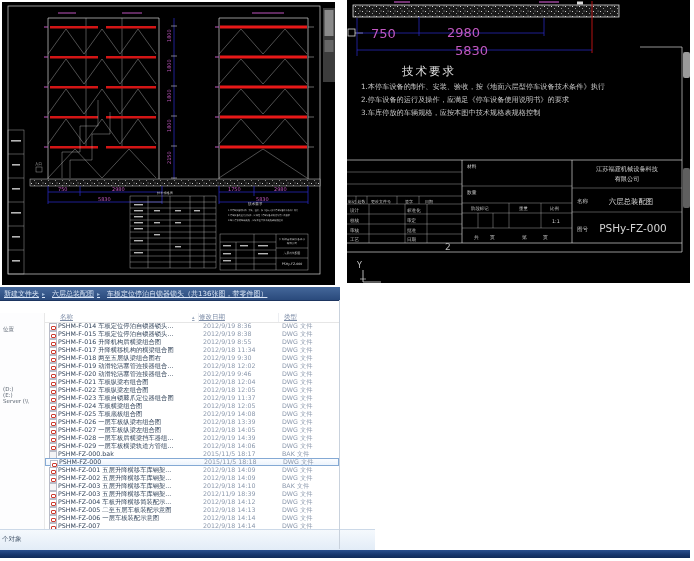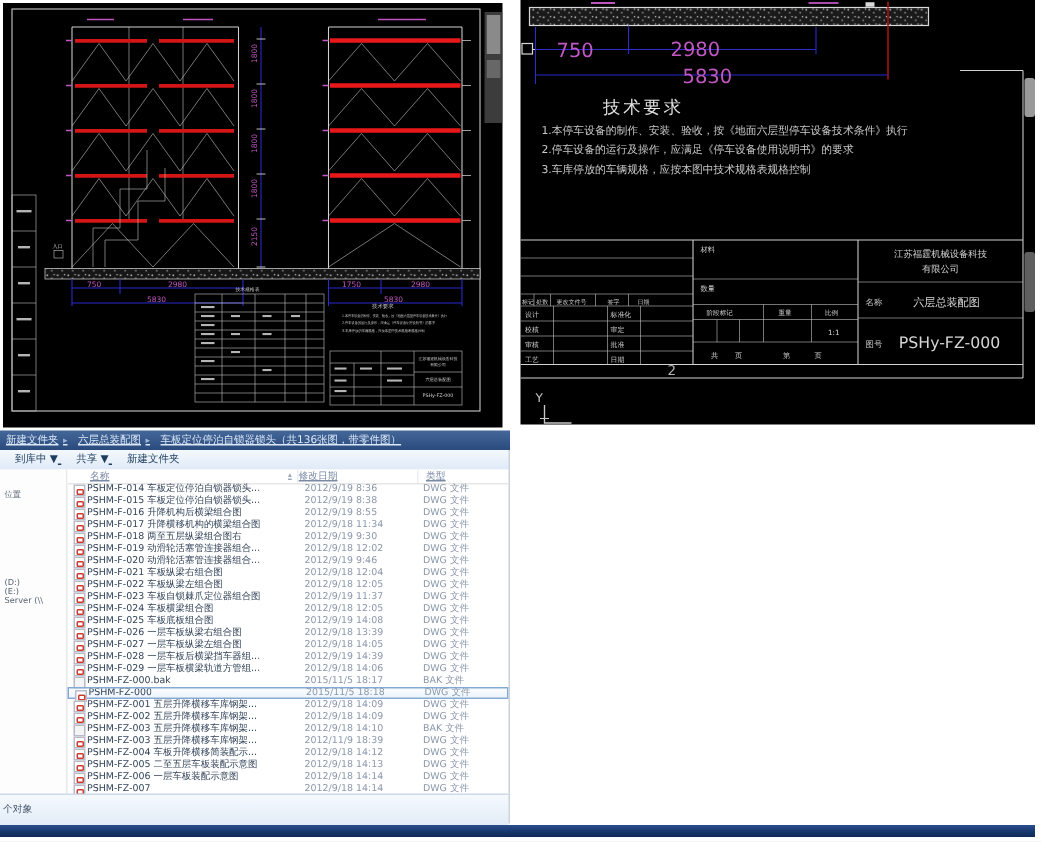--- a/index.html
+++ b/index.html
@@ -36,21 +36,21 @@
   .frow{position:relative;height:8px;line-height:8px;font-size:6.3px;color:#33445a;white-space:nowrap;}
   .frow.sel{border:1px solid #84a9d4;background:linear-gradient(#fbfdff,#ecf4fc);box-sizing:border-box;line-height:6px;}
   .frow .fname{position:absolute;left:13px;top:0;max-width:140px;overflow:hidden;}
   .frow .fdate{position:absolute;left:158px;top:0;color:#8a97ab;}
   .frow .ftype{position:absolute;left:237px;top:0;color:#8a97ab;}
   .fi{position:absolute;left:4px;top:1px;width:5.5px;height:6px;background:#fff;border:0.5px solid #b9bcc8;}
   .fi.dwg::after{content:"";position:absolute;left:1px;top:1.5px;width:2.5px;height:2.5px;
                  border:0.8px solid #cc3b30;border-radius:1px;}
   .fi.bak{background:#f4f4f6;}
   #statusbar{left:0;top:529px;width:339px;height:20px;background:linear-gradient(#f5f9fd,#e2ecf7);
-             border-top:1px solid #ccd9e8;font-size:6.5px;color:#44556a;}
+             border-top:1px solid #ccd9e8;font-size:6.5px;color:#44556a;padding-left:36px;}
   #statusbar span{position:absolute;left:2px;top:5px;}
   #winedge{left:339px;top:300px;width:1px;height:249px;background:#c9d2dd;}
   #bluebar{left:0;top:550px;width:690px;height:8px;background:linear-gradient(#2a4f8e,#16356b 60%,#102a58);}
   .sbitem{position:absolute;left:3px;white-space:nowrap;}
 </style>
 </head>
 <body>
 
 <div id="stage">
 
@@ -391,25 +391,20 @@
         <rect x="336" y="52" width="7" height="26" rx="2" fill="#9a9a9a"></rect>
         <rect x="336" y="168" width="7" height="40" rx="2" fill="#5f5f5f"></rect>
       </g>
     </svg>
   </div>
 
   <div id="crumbbar" class="abs">
     <span class="crumb">新建文件夹</span><span class="sep">▸</span><span class="crumb">六层总装配图</span><span class="sep">▸</span><span class="crumb">车板定位停泊自锁器锁头（共136张图，带零件图）</span>
   </div>
 
-  <div id="toolbar" class="abs">
-    <span class="tbtn">到库中 ▼</span>
-    <span class="tbtn">共享 ▼</span>
-    <span class="tbtn">新建文件夹</span>
-  </div>
 
   <div id="explorer-body" class="abs"></div>
 
   <div id="sidebar" class="abs">
     <span class="sbitem" style="top:13px;">位置</span>
     <span class="sbitem" style="top:73px;">(D:)</span>
     <span class="sbitem" style="top:79px;">(E:)</span>
     <span class="sbitem" style="top:85px;">Server (\\</span>
   </div>
 

